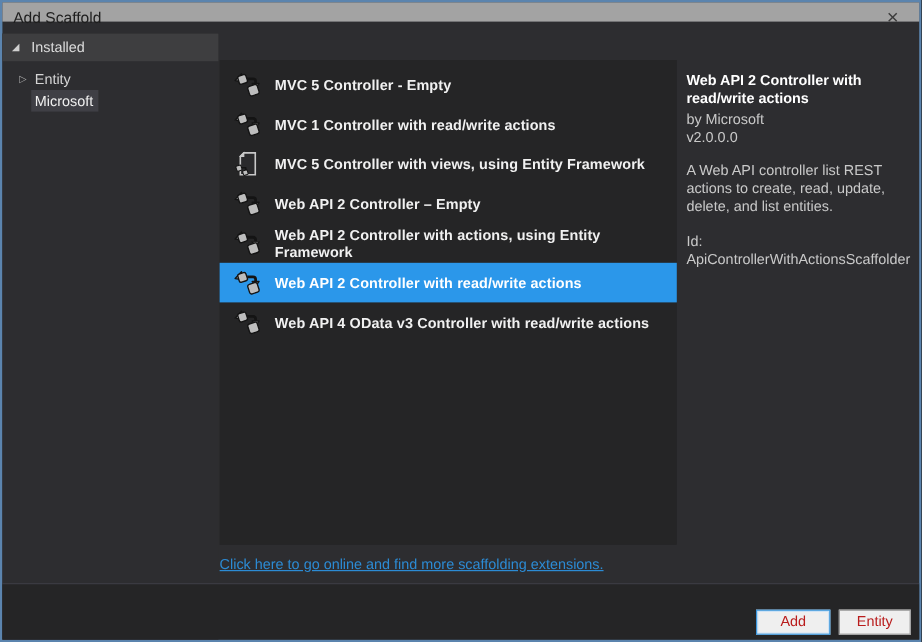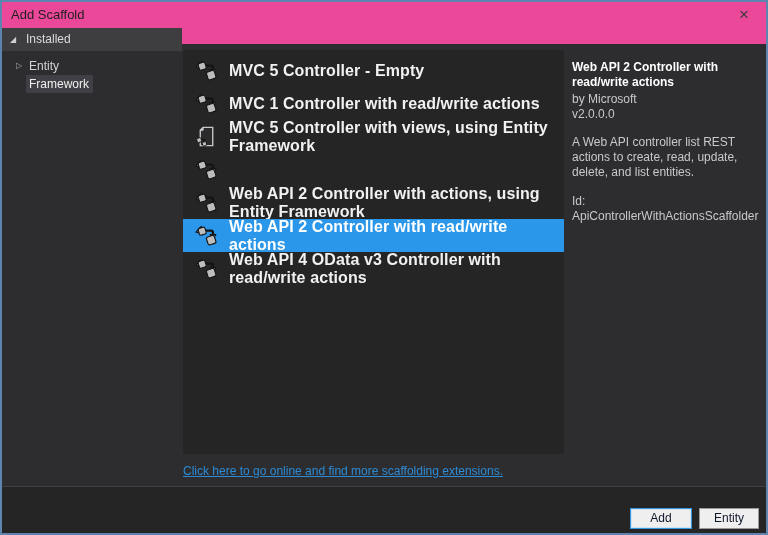--- a/index.html
+++ b/index.html
@@ -2,54 +2,54 @@
 <html><head>
 <meta charset="utf-8">
 <style>
   html,body{margin:0;padding:0;background:#1a1a1a;}
   *{box-sizing:border-box;font-family:"Liberation Sans",sans-serif;}
   .win{
     position:relative;width:768px;height:535px;background:#2d2d30;
     box-shadow:inset 0 0 0 2px #5b84ae;overflow:hidden;
   }
   
-  .titlebar{position:absolute;left:2px;top:2px;right:2px;height:42px;background:#ec4899;text-decoration:underline;}
+  .titlebar{position:absolute;left:2px;top:2px;right:2px;height:16px;background:#a3a3a3;text-decoration:underline;}
   .titlebar .title{position:absolute;left:9px;top:0;line-height:26px;font-size:13px;color:#1e1e1e;}
   .close-btn{position:absolute;right:6px;top:0;width:32px;height:26px;text-align:center;
     line-height:25px;font-size:17px;color:#3c3c3c;cursor:pointer;}
   
   .sidebar{position:absolute;left:2px;top:28px;width:180px;bottom:2px;background:#2d2d30;}
   .installed-row{position:absolute;left:0;top:0;width:180px;height:23px;background:#3e3e40;
     color:#dcdcdc;font-size:12px;line-height:23px;cursor:pointer;}
   .installed-row .tri{position:absolute;left:8px;top:0;font-size:8px;color:#d0d0d0;line-height:23px;}
   .installed-row .lbl{position:absolute;left:24px;top:0;line-height:23px;}
   .tree-item{position:absolute;font-size:12px;color:#d4d4d4;height:18px;line-height:18px;cursor:pointer;}
   .tree-common{left:0;top:29px;width:180px;}
   .tree-common .tri{position:absolute;left:14px;top:0;font-size:8px;color:#a8a8a8;line-height:18px;}
   .tree-common .lbl{position:absolute;left:27px;top:0;}
   .tree-controller{left:24px;top:47px;padding:0 4px 0 3px;background:#3f3f45;color:#f0f0f0;}
   
   .listpanel{position:absolute;left:183px;top:50px;width:381px;height:404px;background:#252526;
     padding-top:4px;}
   .row{position:relative;height:33px;display:flex;align-items:center;cursor:pointer;}
   .row .icon-holder{margin-left:11px;width:25px;height:23px;flex:0 0 25px;display:flex;align-items:center;}
-  .row .row-label{margin-left:10px;font-size:16px;font-weight:bold;color:#f1f1f1;letter-spacing:.1px;}
+  .row .row-label{margin-left:10px;font-size:12px;font-weight:bold;color:#f1f1f1;letter-spacing:.1px;}
   .row.selected{background:#2b97ea;}
   .row.selected .row-label{color:#ffffff;}
   
   .details{position:absolute;left:572px;top:60px;width:190px;font-size:12px;color:#c9c9c9;line-height:15px;}
   .details .d-title{font-weight:bold;color:#ffffff;margin-bottom:2px;}
   .details .d-desc{margin-top:13px;}
   .details .d-id{margin-top:14px;}
   
   .link-row{position:absolute;left:183px;top:461px;width:381px;text-align:left;}
   .link-row a{font-size:12px;color:#2c8bd4;text-decoration:underline;cursor:pointer;}
   .divider{position:absolute;left:2px;right:2px;top:486px;height:1px;background:#3f3f46;}
   .footer{position:absolute;left:2px;right:2px;top:487px;bottom:2px;background:#252526;}
-  .btn{position:absolute;top:21px;height:21px;background:#efefef;color:#0f172a;font-size:12px;
+  .btn{position:absolute;top:21px;height:21px;background:#efefef;color:#b91c1c;font-size:12px;
     text-align:center;line-height:19px;cursor:pointer;}
   .btn-add{left:628px;width:62px;border:1px solid #3a96dd;box-shadow:0 0 0 1px #cfe3f5 inset;}
   .btn-cancel{left:697px;width:60px;border:1px solid #9a9a9a;}
 </style>
 </head>
 <body>
 
 <div class="win">
 
   <div class="titlebar">
@@ -60,21 +60,21 @@
   <div class="sidebar">
     <div class="installed-row">
       <span class="tri">◢</span>
       <span class="lbl">Installed</span>
     </div>
     <div class="tree-item tree-common">
       <span class="tri">▷</span>
       <span class="lbl">Entity</span>
     </div>
     <div class="tree-item tree-controller">
-      <span>Framework</span>
+      <span>Microsoft</span>
     </div>
   </div>
 
   <div class="listpanel">
       <div class="row">
     <span class="icon-holder">
           <svg viewBox="0 0 26 24" width="25" height="23" aria-hidden="true">
     <g fill="#bdbdbd" stroke="#141414" stroke-width="1.2" stroke-linejoin="round">
       <path d="M2 8.5 L7.5 2.5 L9 9.5 Z"></path>
       <rect x="4.8" y="3.8" width="7.4" height="7.4" rx="1.7" transform="rotate(-18 8.5 7.5)"></rect>
@@ -119,20 +119,21 @@
           <svg viewBox="0 0 26 24" width="25" height="23" aria-hidden="true">
     <g fill="#bdbdbd" stroke="#141414" stroke-width="1.2" stroke-linejoin="round">
       <path d="M2 8.5 L7.5 2.5 L9 9.5 Z"></path>
       <rect x="4.8" y="3.8" width="7.4" height="7.4" rx="1.7" transform="rotate(-18 8.5 7.5)"></rect>
       <path d="M12.5 7 H17.5 Q19.8 7 19.8 9.3 V12" fill="none" stroke-width="2.4"></path>
       <path d="M16.8 11 L22.8 11 L19.8 15.2 Z"></path>
       <rect x="13.6" y="12.6" width="8.6" height="8.6" rx="1.9" transform="rotate(-18 17.9 16.9)"></rect>
     </g>
   </svg>
         </span>
+    <span class="row-label">Web API 2 Controller – Empty</span>
   </div>
       <div class="row">
     <span class="icon-holder">
           <svg viewBox="0 0 26 24" width="25" height="23" aria-hidden="true">
     <g fill="#bdbdbd" stroke="#141414" stroke-width="1.2" stroke-linejoin="round">
       <path d="M2 8.5 L7.5 2.5 L9 9.5 Z"></path>
       <rect x="4.8" y="3.8" width="7.4" height="7.4" rx="1.7" transform="rotate(-18 8.5 7.5)"></rect>
       <path d="M12.5 7 H17.5 Q19.8 7 19.8 9.3 V12" fill="none" stroke-width="2.4"></path>
       <path d="M16.8 11 L22.8 11 L19.8 15.2 Z"></path>
       <rect x="13.6" y="12.6" width="8.6" height="8.6" rx="1.9" transform="rotate(-18 17.9 16.9)"></rect>

